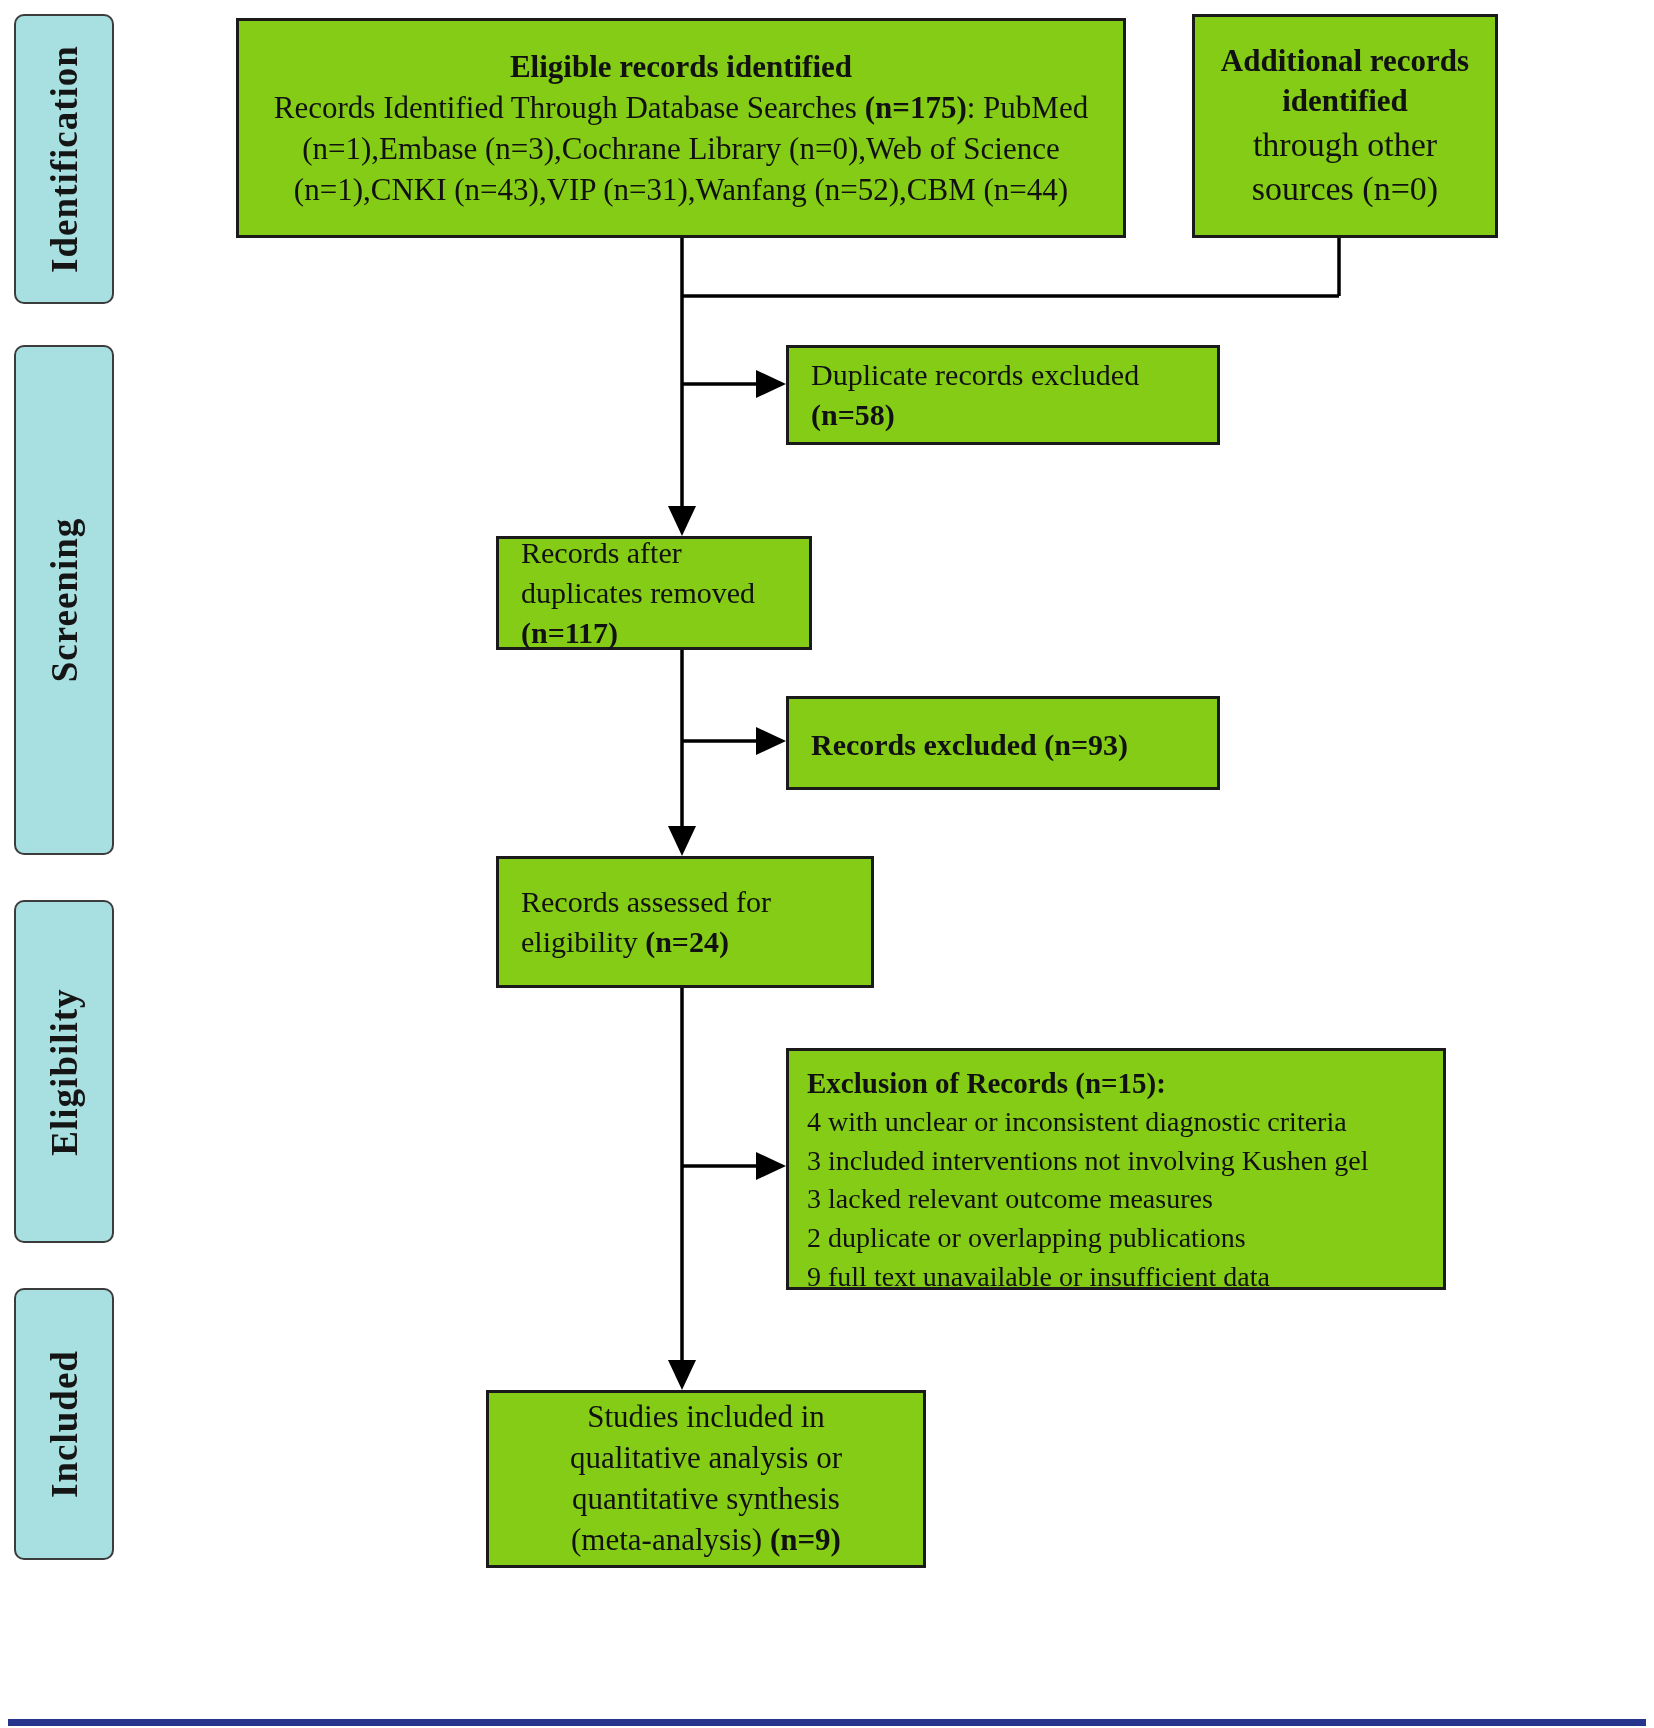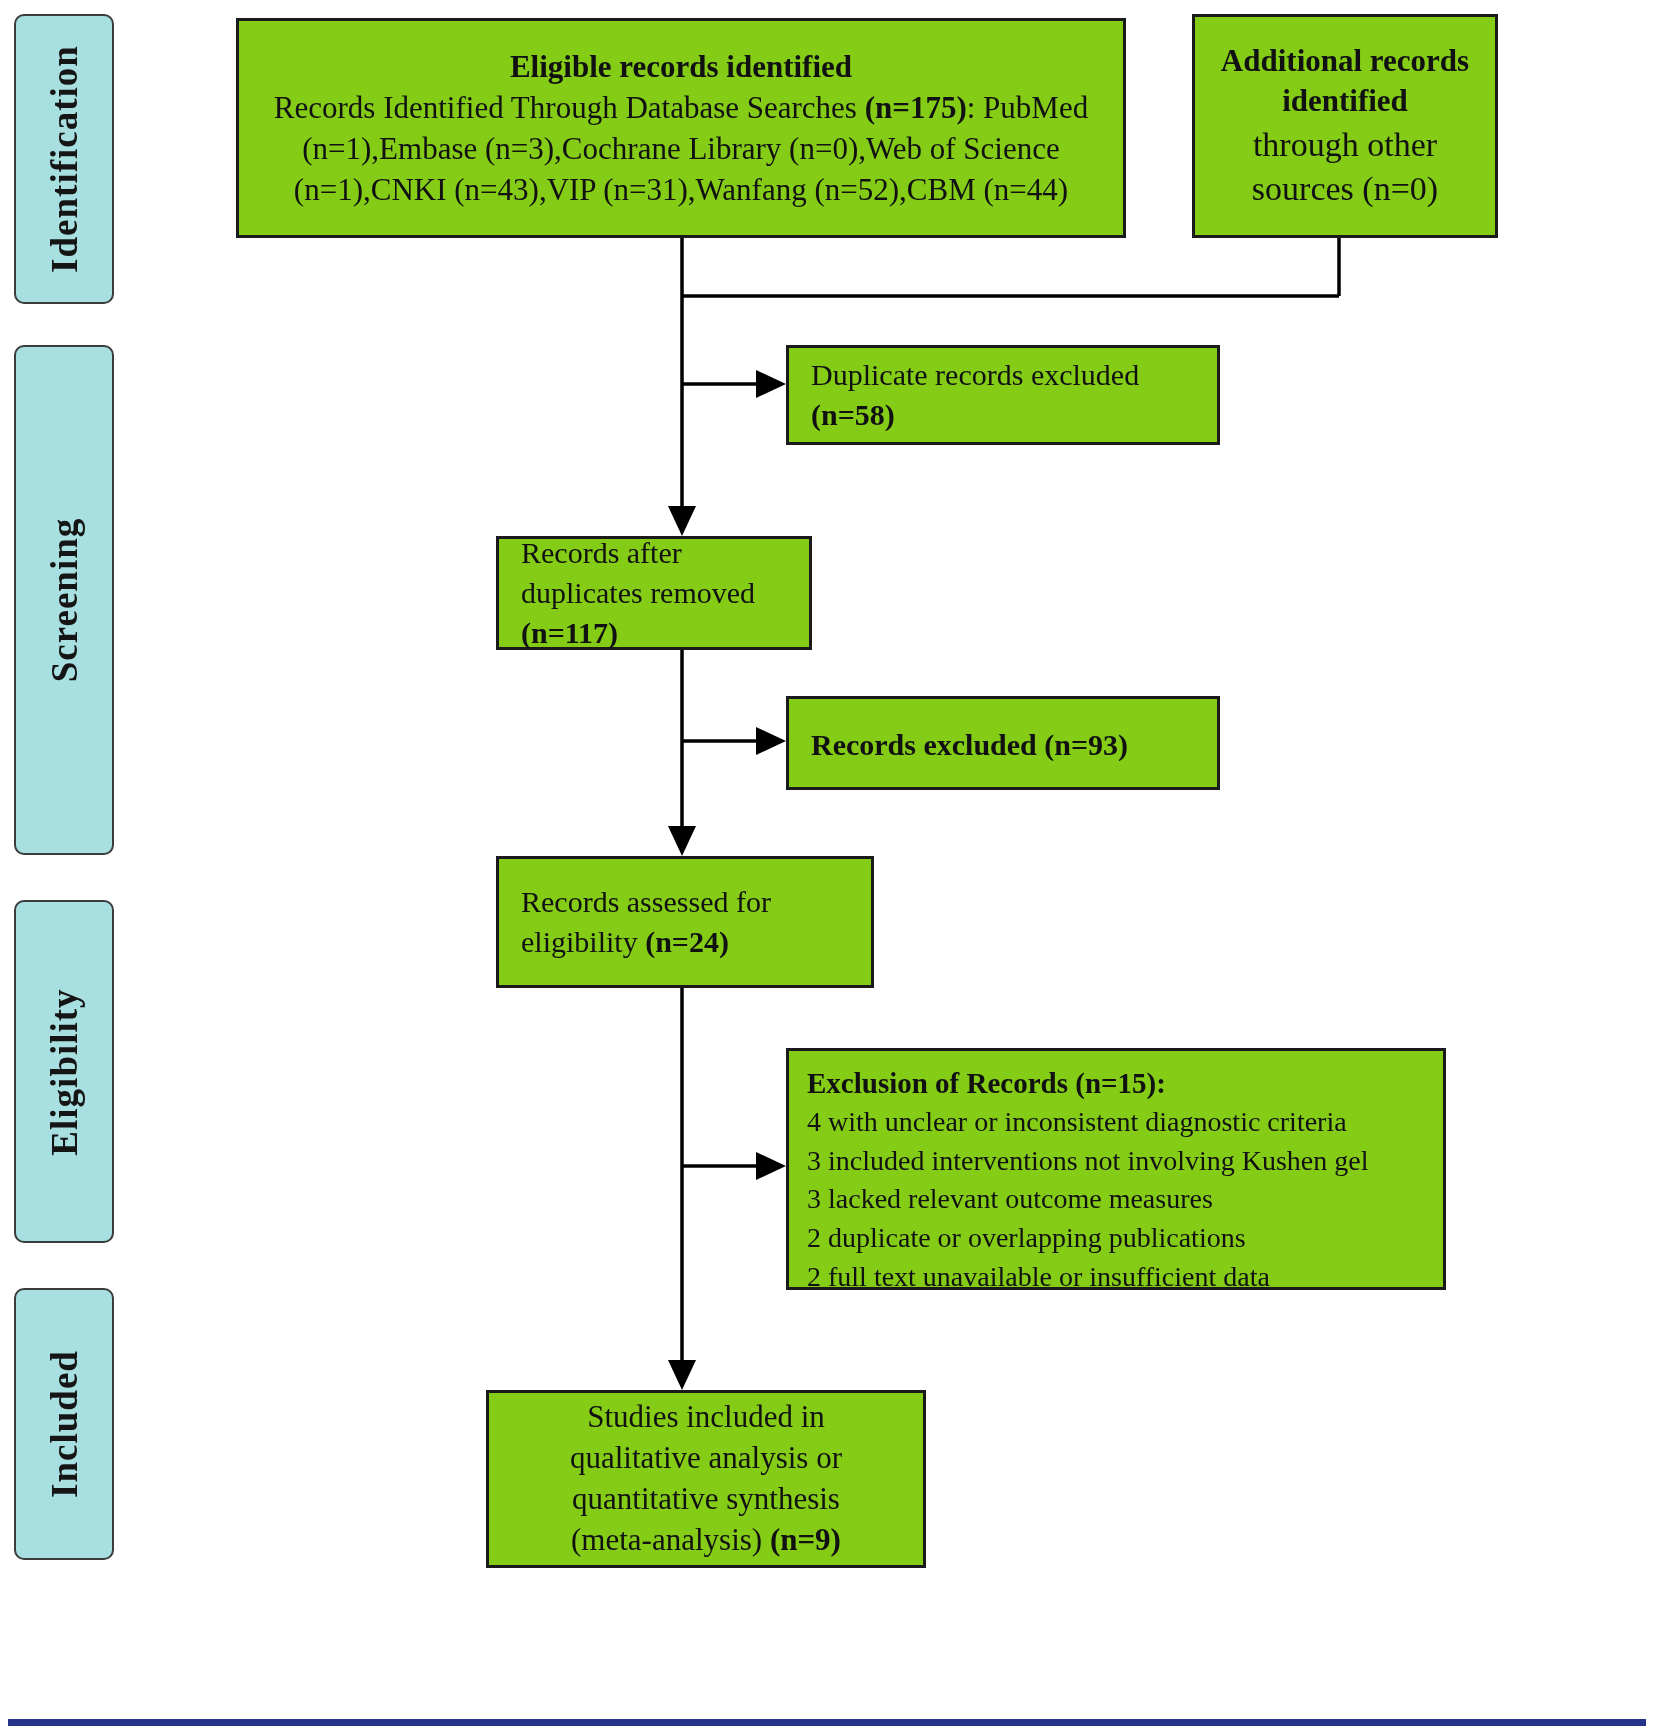--- a/index.html
+++ b/index.html
@@ -133,21 +133,21 @@
   <div class="node node-assessed vcenter">
     <div><span>Records assessed for eligibility </span><span class="b">(n=24)</span></div>
   </div>
 
   <div class="node node-exclusion">
     <div class="title">Exclusion of Records (n=15):</div>
     <div>4 with unclear or inconsistent diagnostic criteria</div>
     <div>3 included interventions not involving Kushen gel</div>
     <div>3 lacked relevant outcome measures</div>
     <div>2 duplicate or overlapping publications</div>
-    <div>2 full text unavailable or insufficient data</div>
+    <div>9 full text unavailable or insufficient data</div>
   </div>
 
   <div class="node node-included center vcenter">
     <div>Studies included in</div>
     <div>qualitative analysis or</div>
     <div>quantitative synthesis</div>
     <div><span>(meta-analysis) </span><span class="b">(n=9)</span></div>
   </div>
 
   <div class="bottom-rule"></div>

